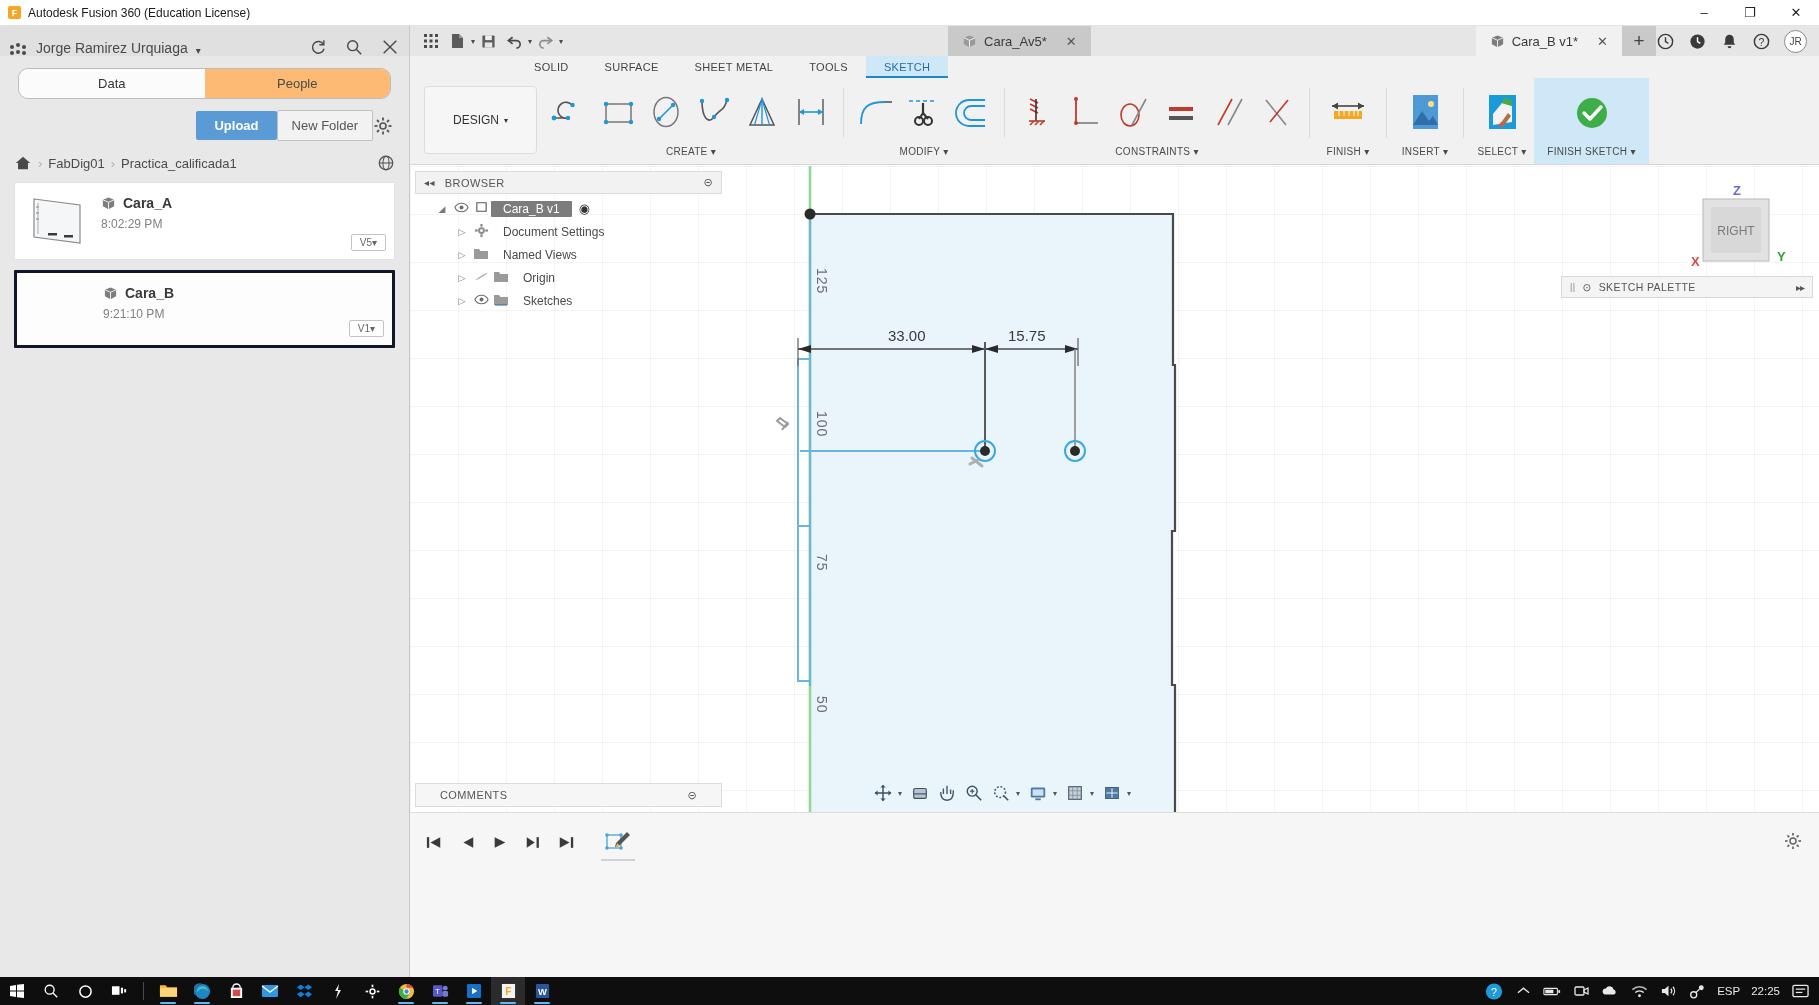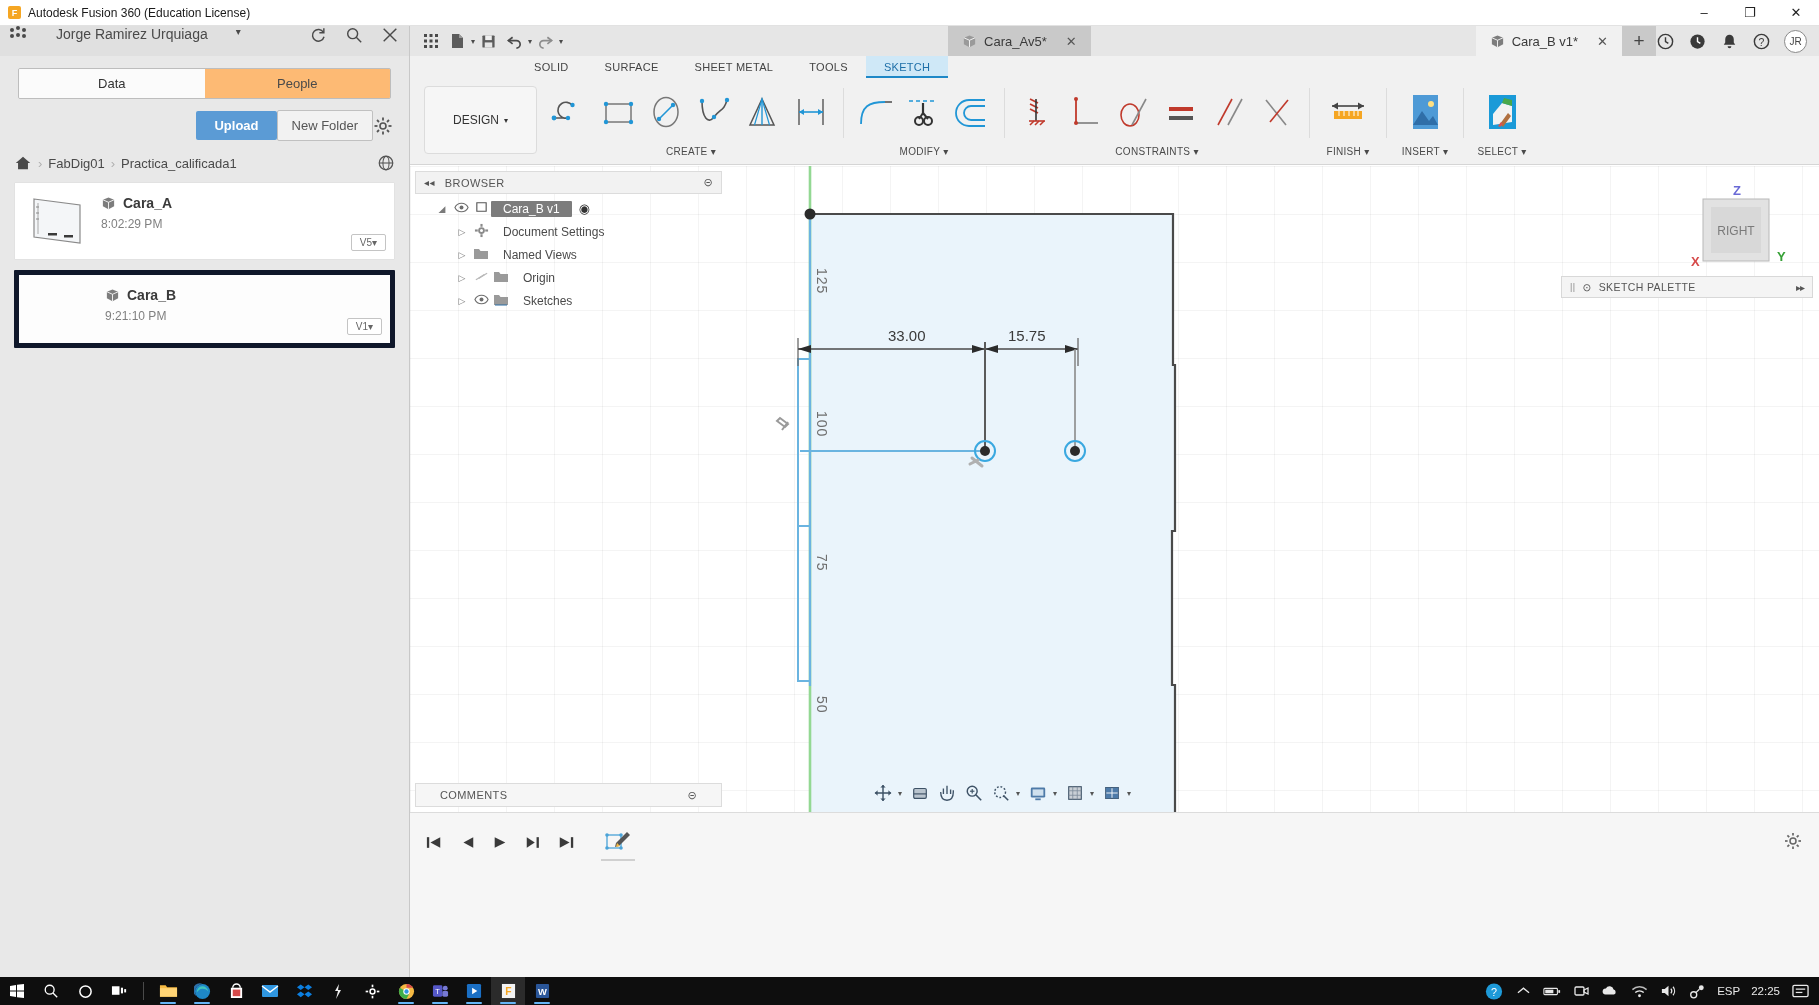--- a/index.html
+++ b/index.html
@@ -29,36 +29,35 @@
     width: 46px; height: 26px; display: flex; align-items: center;
     justify-content: center; color: #222; font-size: 13px;
   }
 
   
   .datapanel {
     position: absolute; left: 0; top: 26px; width: 410px; height: 951px;
     background: #e8e8e8; border-right: 1px solid #c8c8c8;
   }
   .dp-header {
-    height: 30px; display: flex; align-items: flex-start; padding: 0 10px;
+    height: 30px; display: flex; align-items: flex-end; padding: 0 10px;
     background: #e0e0e0;
-    gap: 20px;
   }
   .dp-grid-ico { width: 17px; height: 13px; margin-right: 9px; position: relative; }
   .dp-grid-ico i {
     position: absolute; width: 4px; height: 4px; background: #4a4a4a;
     border-radius: 50%;
   }
   .dp-user { font-size: 14px; color: #4a4a4a; }
   .dp-caret { margin-left: 8px; font-size: 10px; color: #4a4a4a; }
   .dp-hicons { margin-left: auto; display: flex; gap: 18px; align-items: center;}
   .dp-hicon { width: 18px; height: 18px; color: #4a4a4a; }
   .dp-tabs {
     display: flex; margin: 12px 18px 0 18px; border: 1px solid #bdbdbd;
-    border-radius: 2px; overflow: hidden; background: #e0e0e0;
+    border-radius: 10px; overflow: hidden; background: #e0e0e0;
   }
   .dp-tab {
     flex: 1; text-align: center; font-size: 13px; padding: 7px 0;
     color: #4a4a4a; background: #fdba74;
   }
   .dp-tab.active { background: #fbfbfb; color: #333; }
   .dp-actions {
     display: flex; justify-content: flex-end; align-items: center;
     margin: 11px 16px 0 0;
   }
@@ -75,21 +74,21 @@
     display: flex; align-items: center; gap: 6px; padding: 13px 14px 10px 14px;
     font-size: 13px; color: #555;
   }
   .bc-sep { color: #b0b0b0; font-size: 13px; }
   .bc-item { color: #4a4a4a; }
   .bc-globe { margin-left: auto; width: 18px; height: 18px; color: #555; }
   .file-card {
     margin: 0 14px 10px 14px; background: #fff; border: 1px solid #e2e2e2;
     height: 78px; display: flex; position: relative; border-radius: 1px;
   }
-  .file-card.selected { border: 5px solid #0f172a; background:#fdfdfd; }
+  .file-card.selected { border: 3px solid #0f172a; background:#fdfdfd; }
   .fc-thumb { width: 86px; display: flex; align-items: center; justify-content: center;}
   .fc-body { flex: 1; padding-top: 12px; }
   .fc-title { display: flex; align-items: center; gap: 7px; font-size: 14px;
               font-weight: bold; color: #3a3a3a; }
   .fc-time { font-size: 12px; color: #808080; margin-top: 6px; }
   .fc-ver {
     position: absolute; right: 8px; bottom: 8px; font-size: 10px; color: #666;
     border: 1px solid #c4c4c4; border-radius: 2px; padding: 2px 8px; background:#fff;
   }
   .cube-ico { display:inline-block; width: 15px; height: 15px; }
@@ -661,20 +660,33 @@
                 <path d="M18 32 L26 21 l3 3 l-8 11 Z" fill="#b07040"></path>
                 <path d="M16 34 l3 -4 l2 2 l-3 3 Z" fill="#d9534f"></path>
               </svg>
             </div>
           </div>
           <div class="rb-label">
             <span>SELECT</span> <span>▾</span>
           </div>
         </div>
 
+        <div class="rb-group rb-finish" style="width:115px">
+          <div class="rb-icons">
+            <div class="rb-btn big">
+              <svg width="40" height="40" viewBox="0 0 40 40">
+                <circle cx="20" cy="20" r="15" fill="#3fae49"></circle>
+                <path d="M12 20 L18 26 L29 14" fill="none" stroke="#fff" stroke-width="3.4" stroke-linecap="round" stroke-linejoin="round"></path>
+              </svg>
+            </div>
+          </div>
+          <div class="rb-label">
+            <span>FINISH SKETCH</span> <span>▾</span>
+          </div>
+        </div>
       </div>
     </div>
 
     <div class="canvas">
       <div class="grid-minor"></div>
 
       <svg width="1409" height="646" style="position:absolute;left:0;top:0">
 
         <path d="M400 48 L763 48 L763 200 L765 200 L765 365 L762 365 L762 520 L765 520 L765 646
                  L400 646 Z" fill="#eaf4fb"></path>

